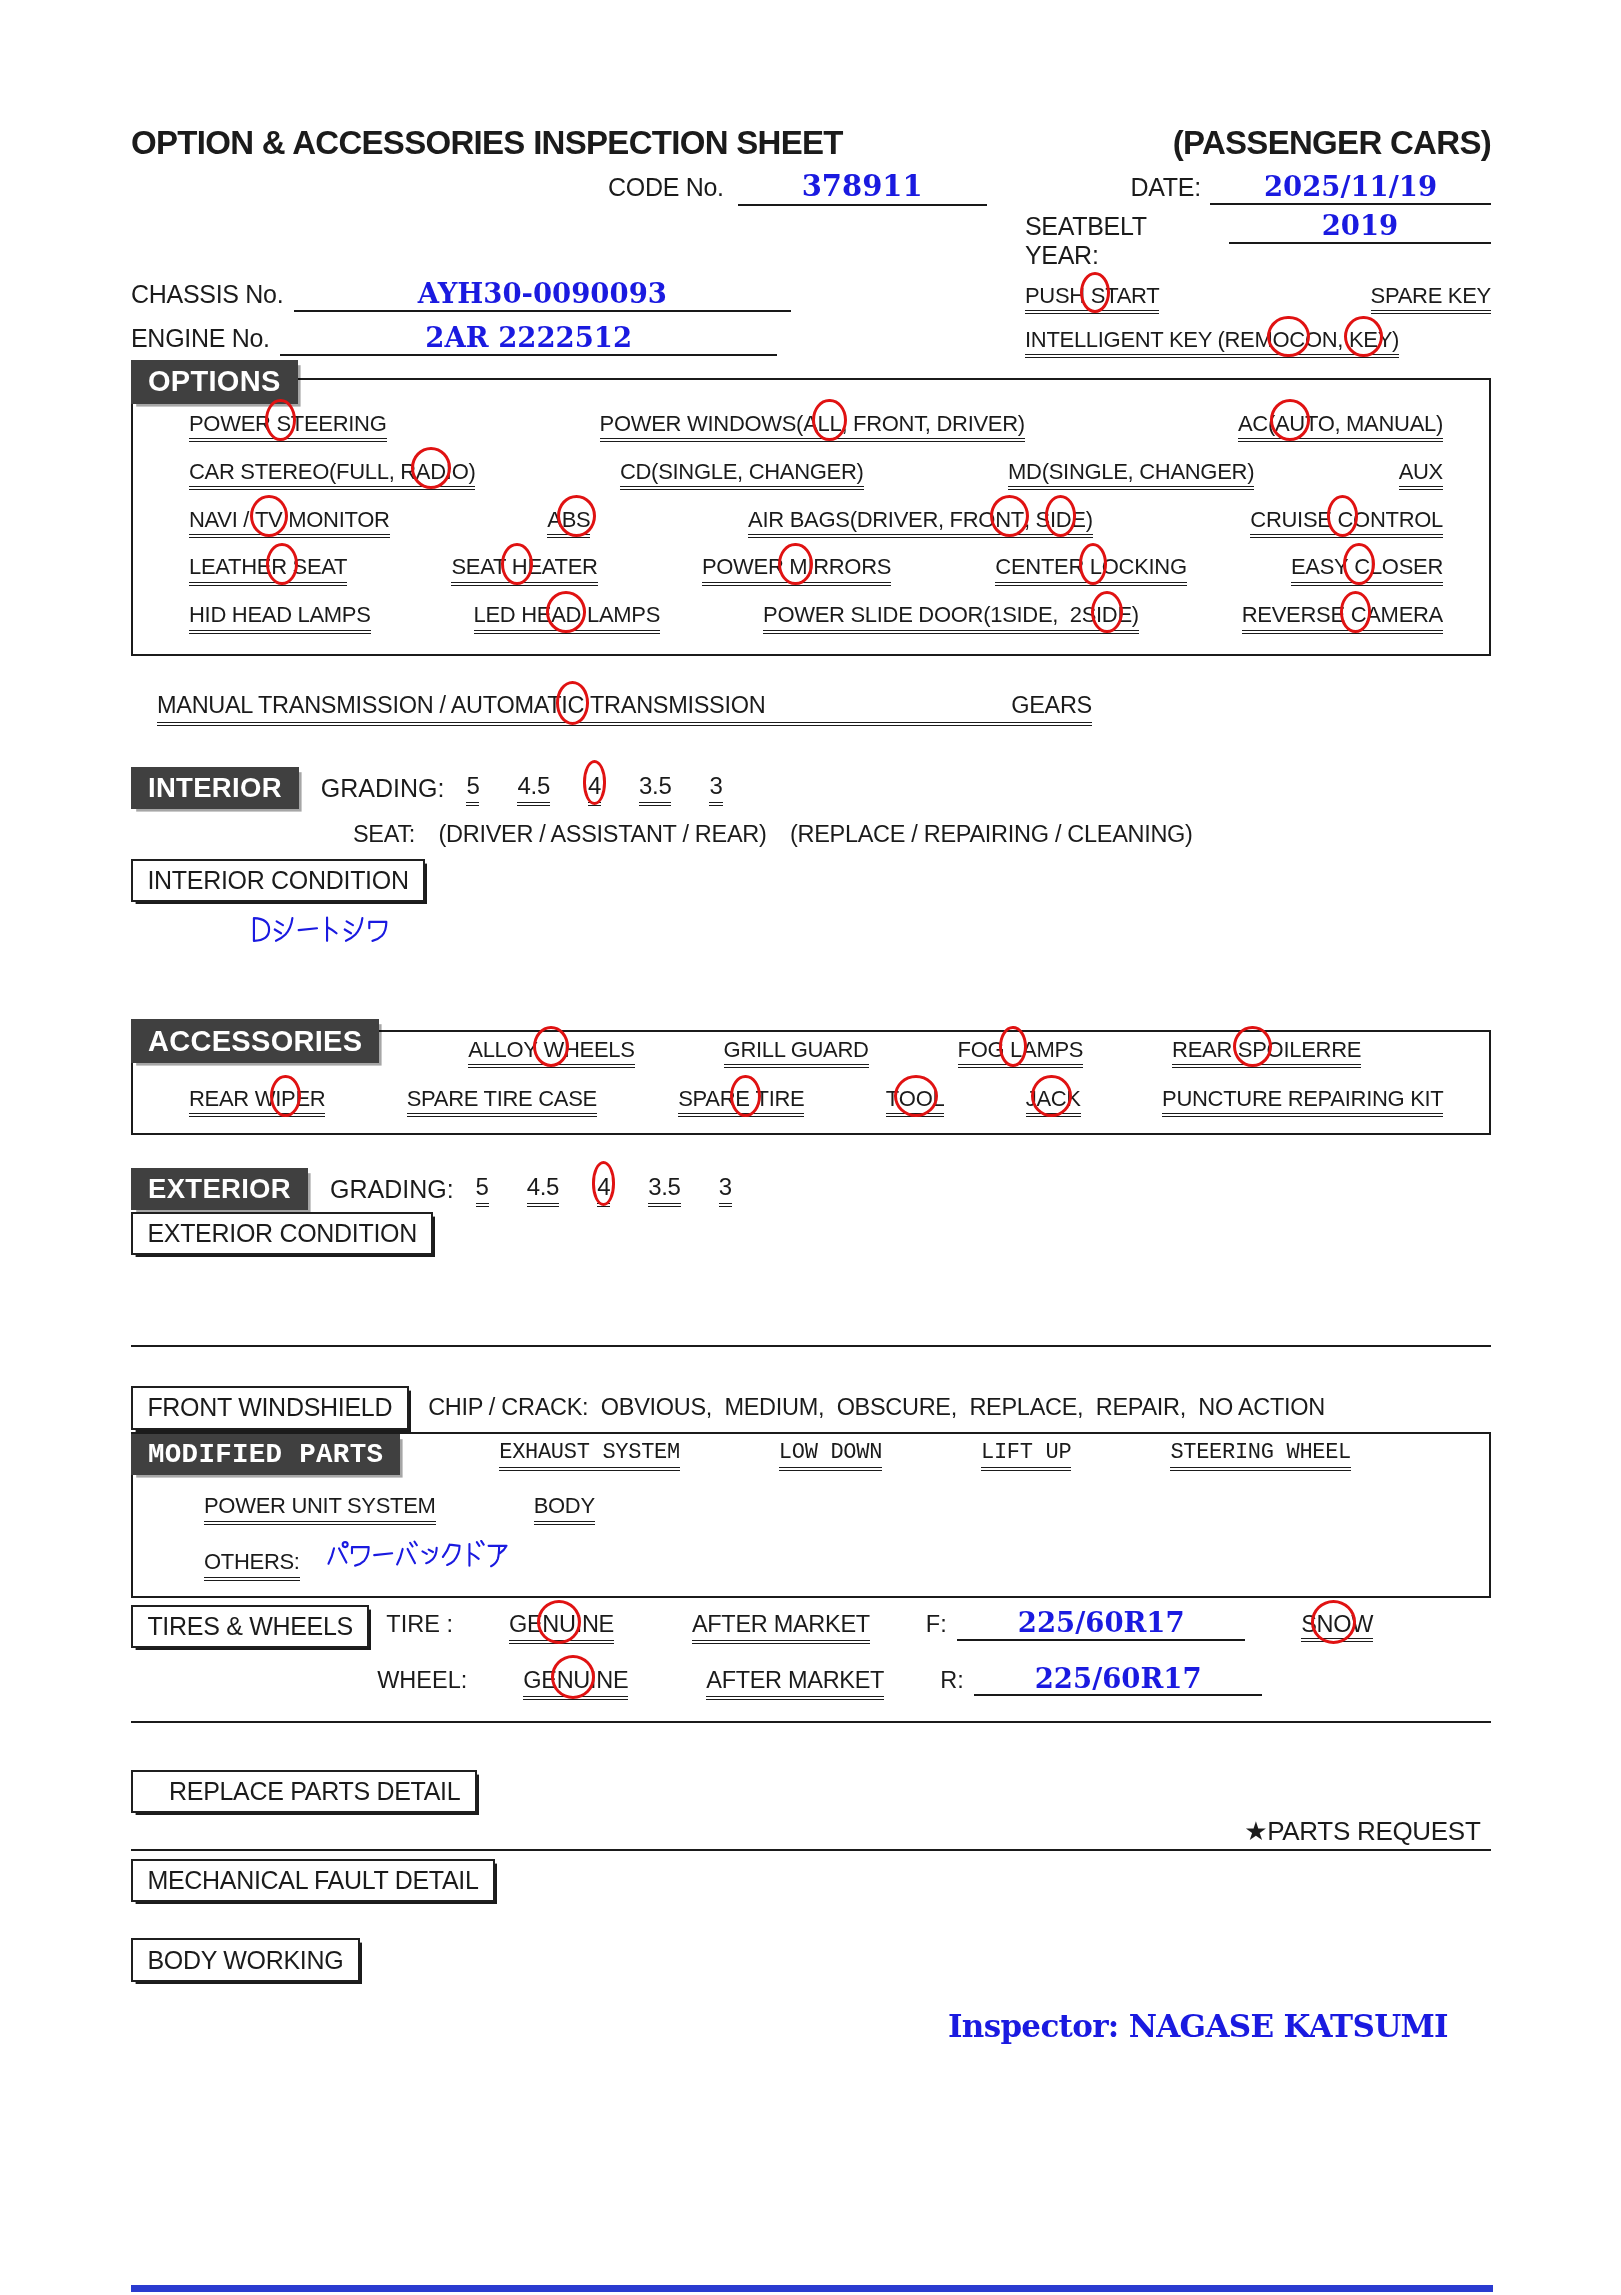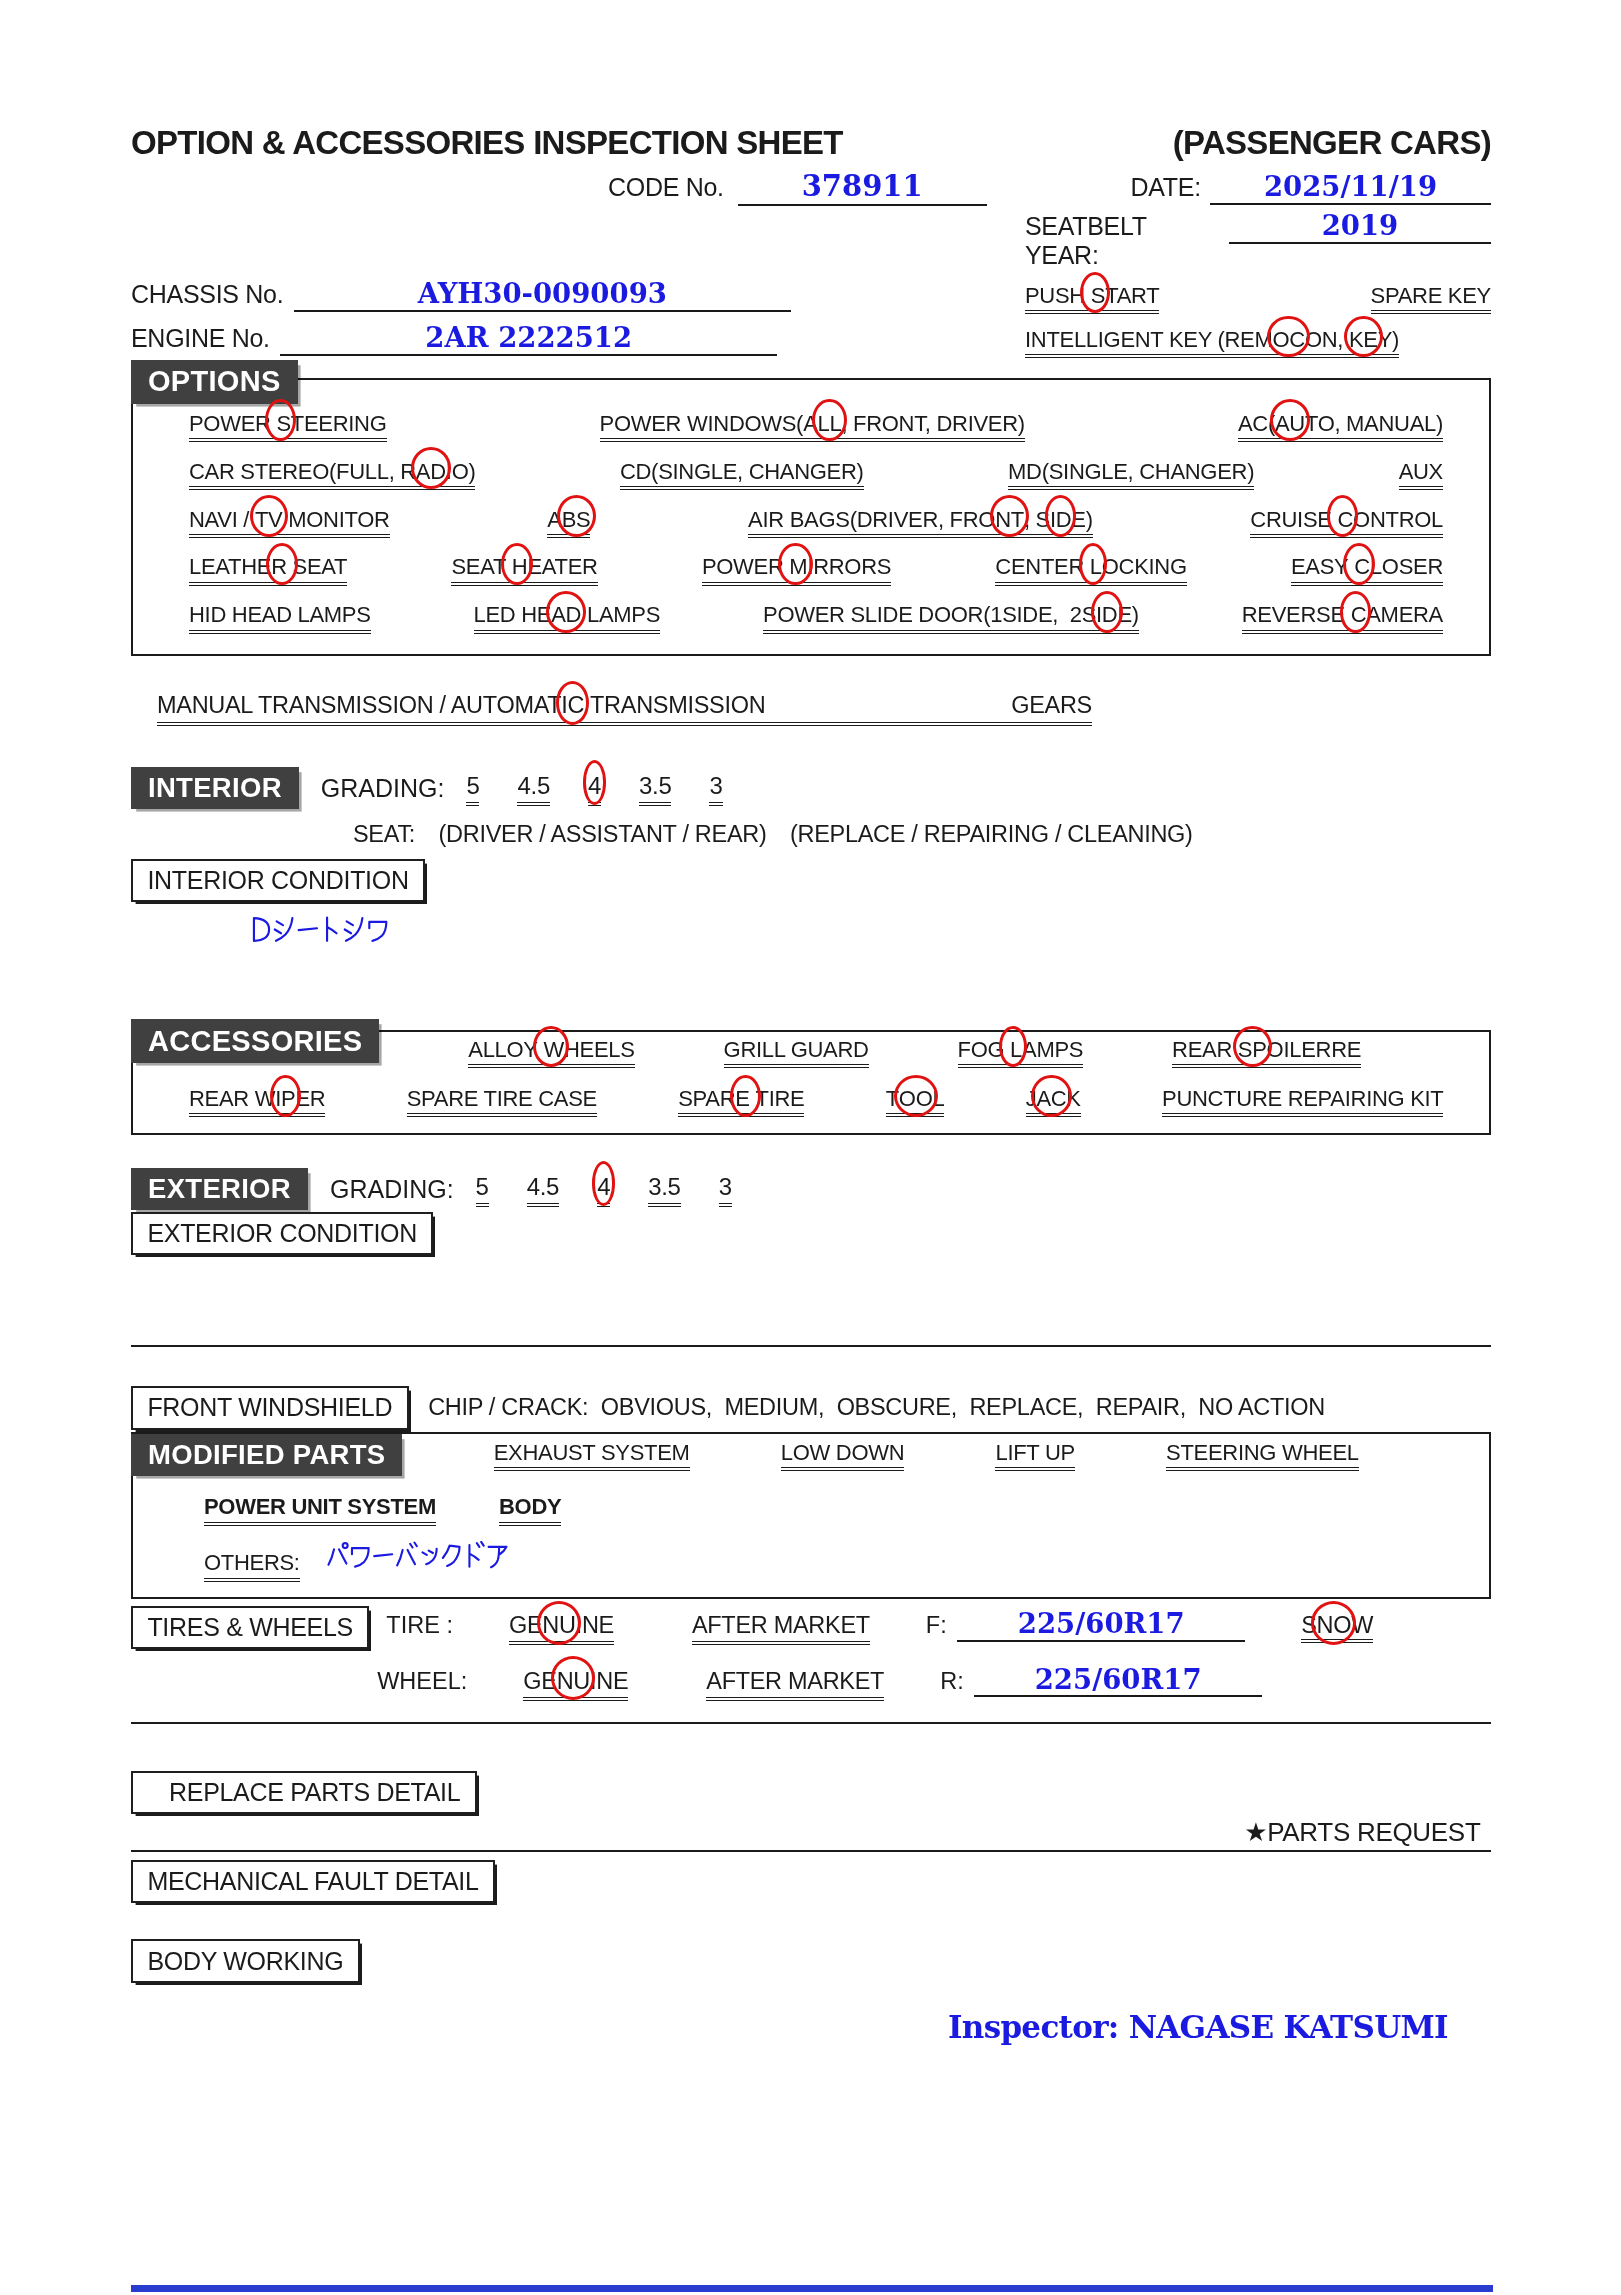--- a/index.html
+++ b/index.html
@@ -95,24 +95,24 @@
   .acc-items { flex:1; display:flex; justify-content:space-evenly; align-items:baseline; margin-top:3.9px; }
   .acc-row2 { display:flex; justify-content:space-between; align-items:baseline; margin:17px 0 0 56px; padding-right:6.5px; }
 
   .ext-cond-label { margin-top:1.3px; }
   .spacer-ext { height:90px; }
 
   .ws-row { display:flex; align-items:center; gap:19.6px; margin-top:39px; }
   .ws-text { font-size:23.5px; white-space:pre; letter-spacing:-0.3px; }
 
   .mod-box { border:2px solid #1b1b1b; margin-top:2.6px; padding:0 39px 11.8px 0; }
-  .mod-row1 { display:flex; align-items:center; }
+  .mod-row1 { display:flex; align-items:center;font-family:Liberation Mono, monospace; }
   .mod-hdr { margin-left:-2px; font-size:27.5px; }
   .mod-items { flex:1; display:flex; justify-content:space-evenly; align-items:baseline; }
-  .mod-row2 { display:flex; gap:63px; margin:17px 0 0 71px;font-weight:bold; }
+  .mod-row2 { display:flex; gap:98px; margin:17px 0 0 71px; }
   .mod-row3 { display:flex; gap:26px; margin:15.7px 0 3.9px 71px; align-items:baseline; }
   .mod-row3 .note { margin:0; }
 
   .tires-sec { display:flex; gap:17px; margin-top:6.5px; align-items:flex-start; }
   .tires-rows { flex:1; padding-top:2.6px; }
   .tire-row { display:flex; align-items:baseline; gap:56px; margin-bottom:18.3px; }
   .tire-row .t-lbl { font-size:23.5px; }
   .t-items { display:inline-flex; gap:78px; }
   .tire-row .item { font-size:23.5px; }
   .f-group { display:inline-flex; gap:10.5px; align-items:baseline; }

